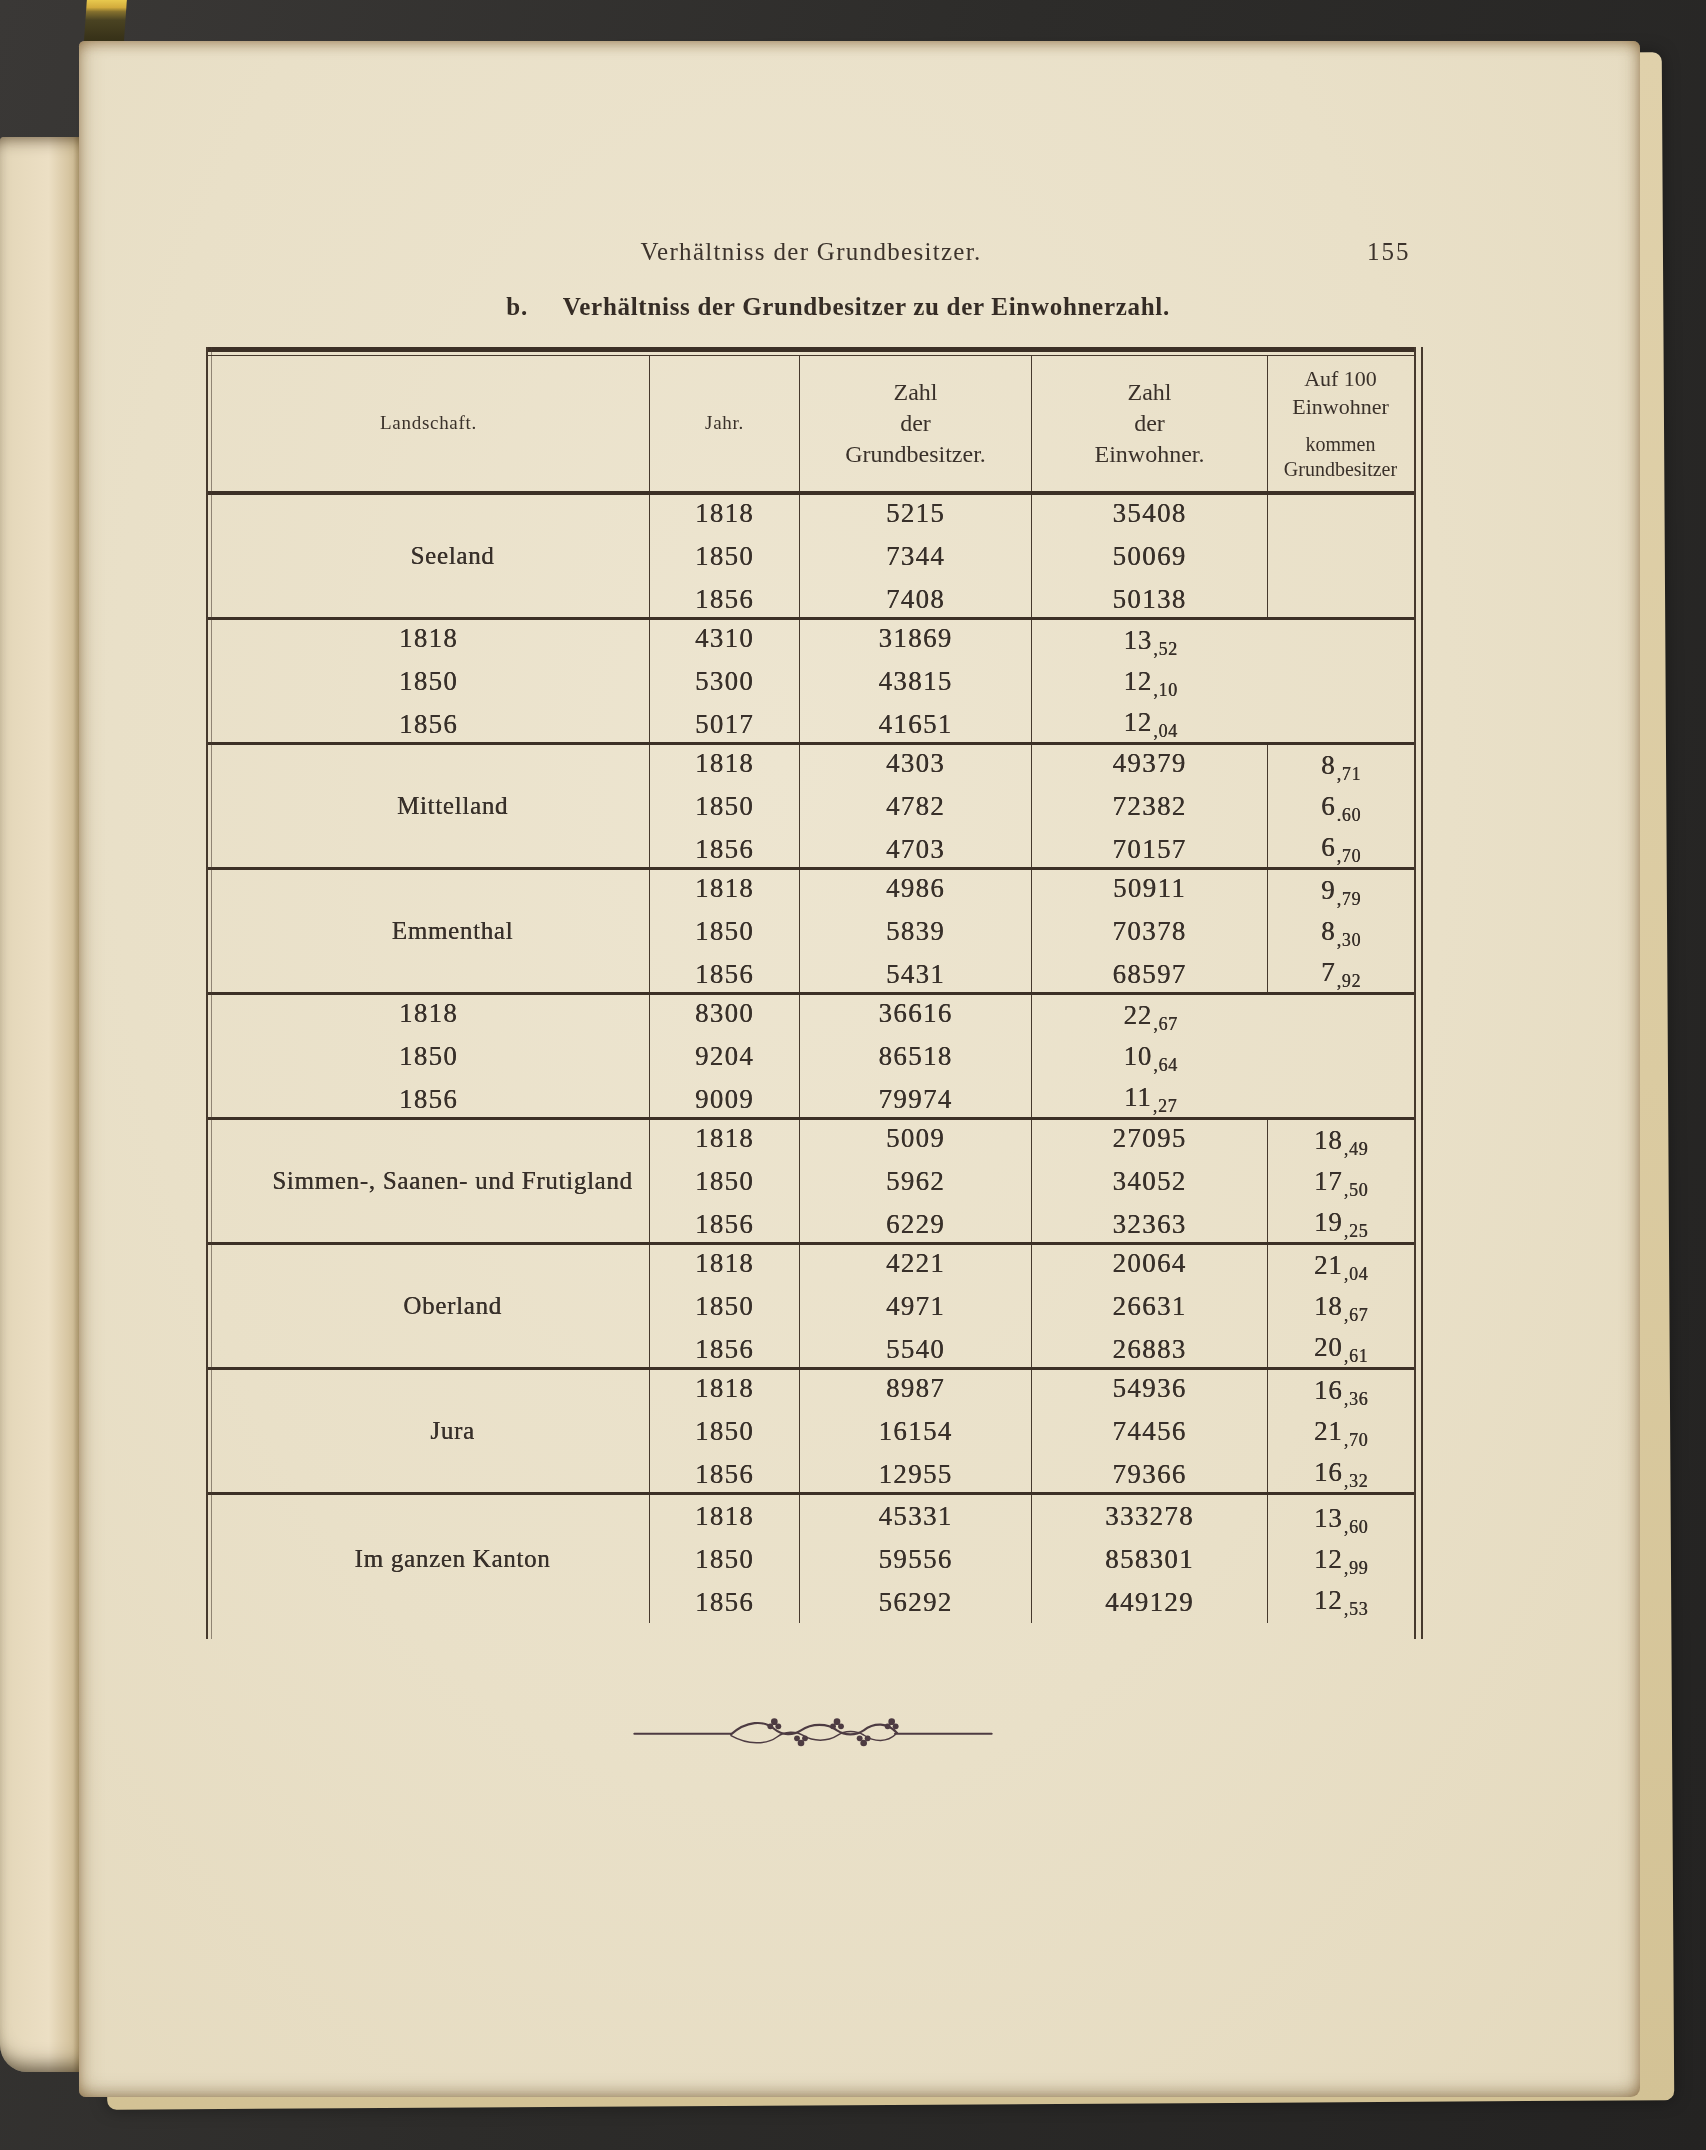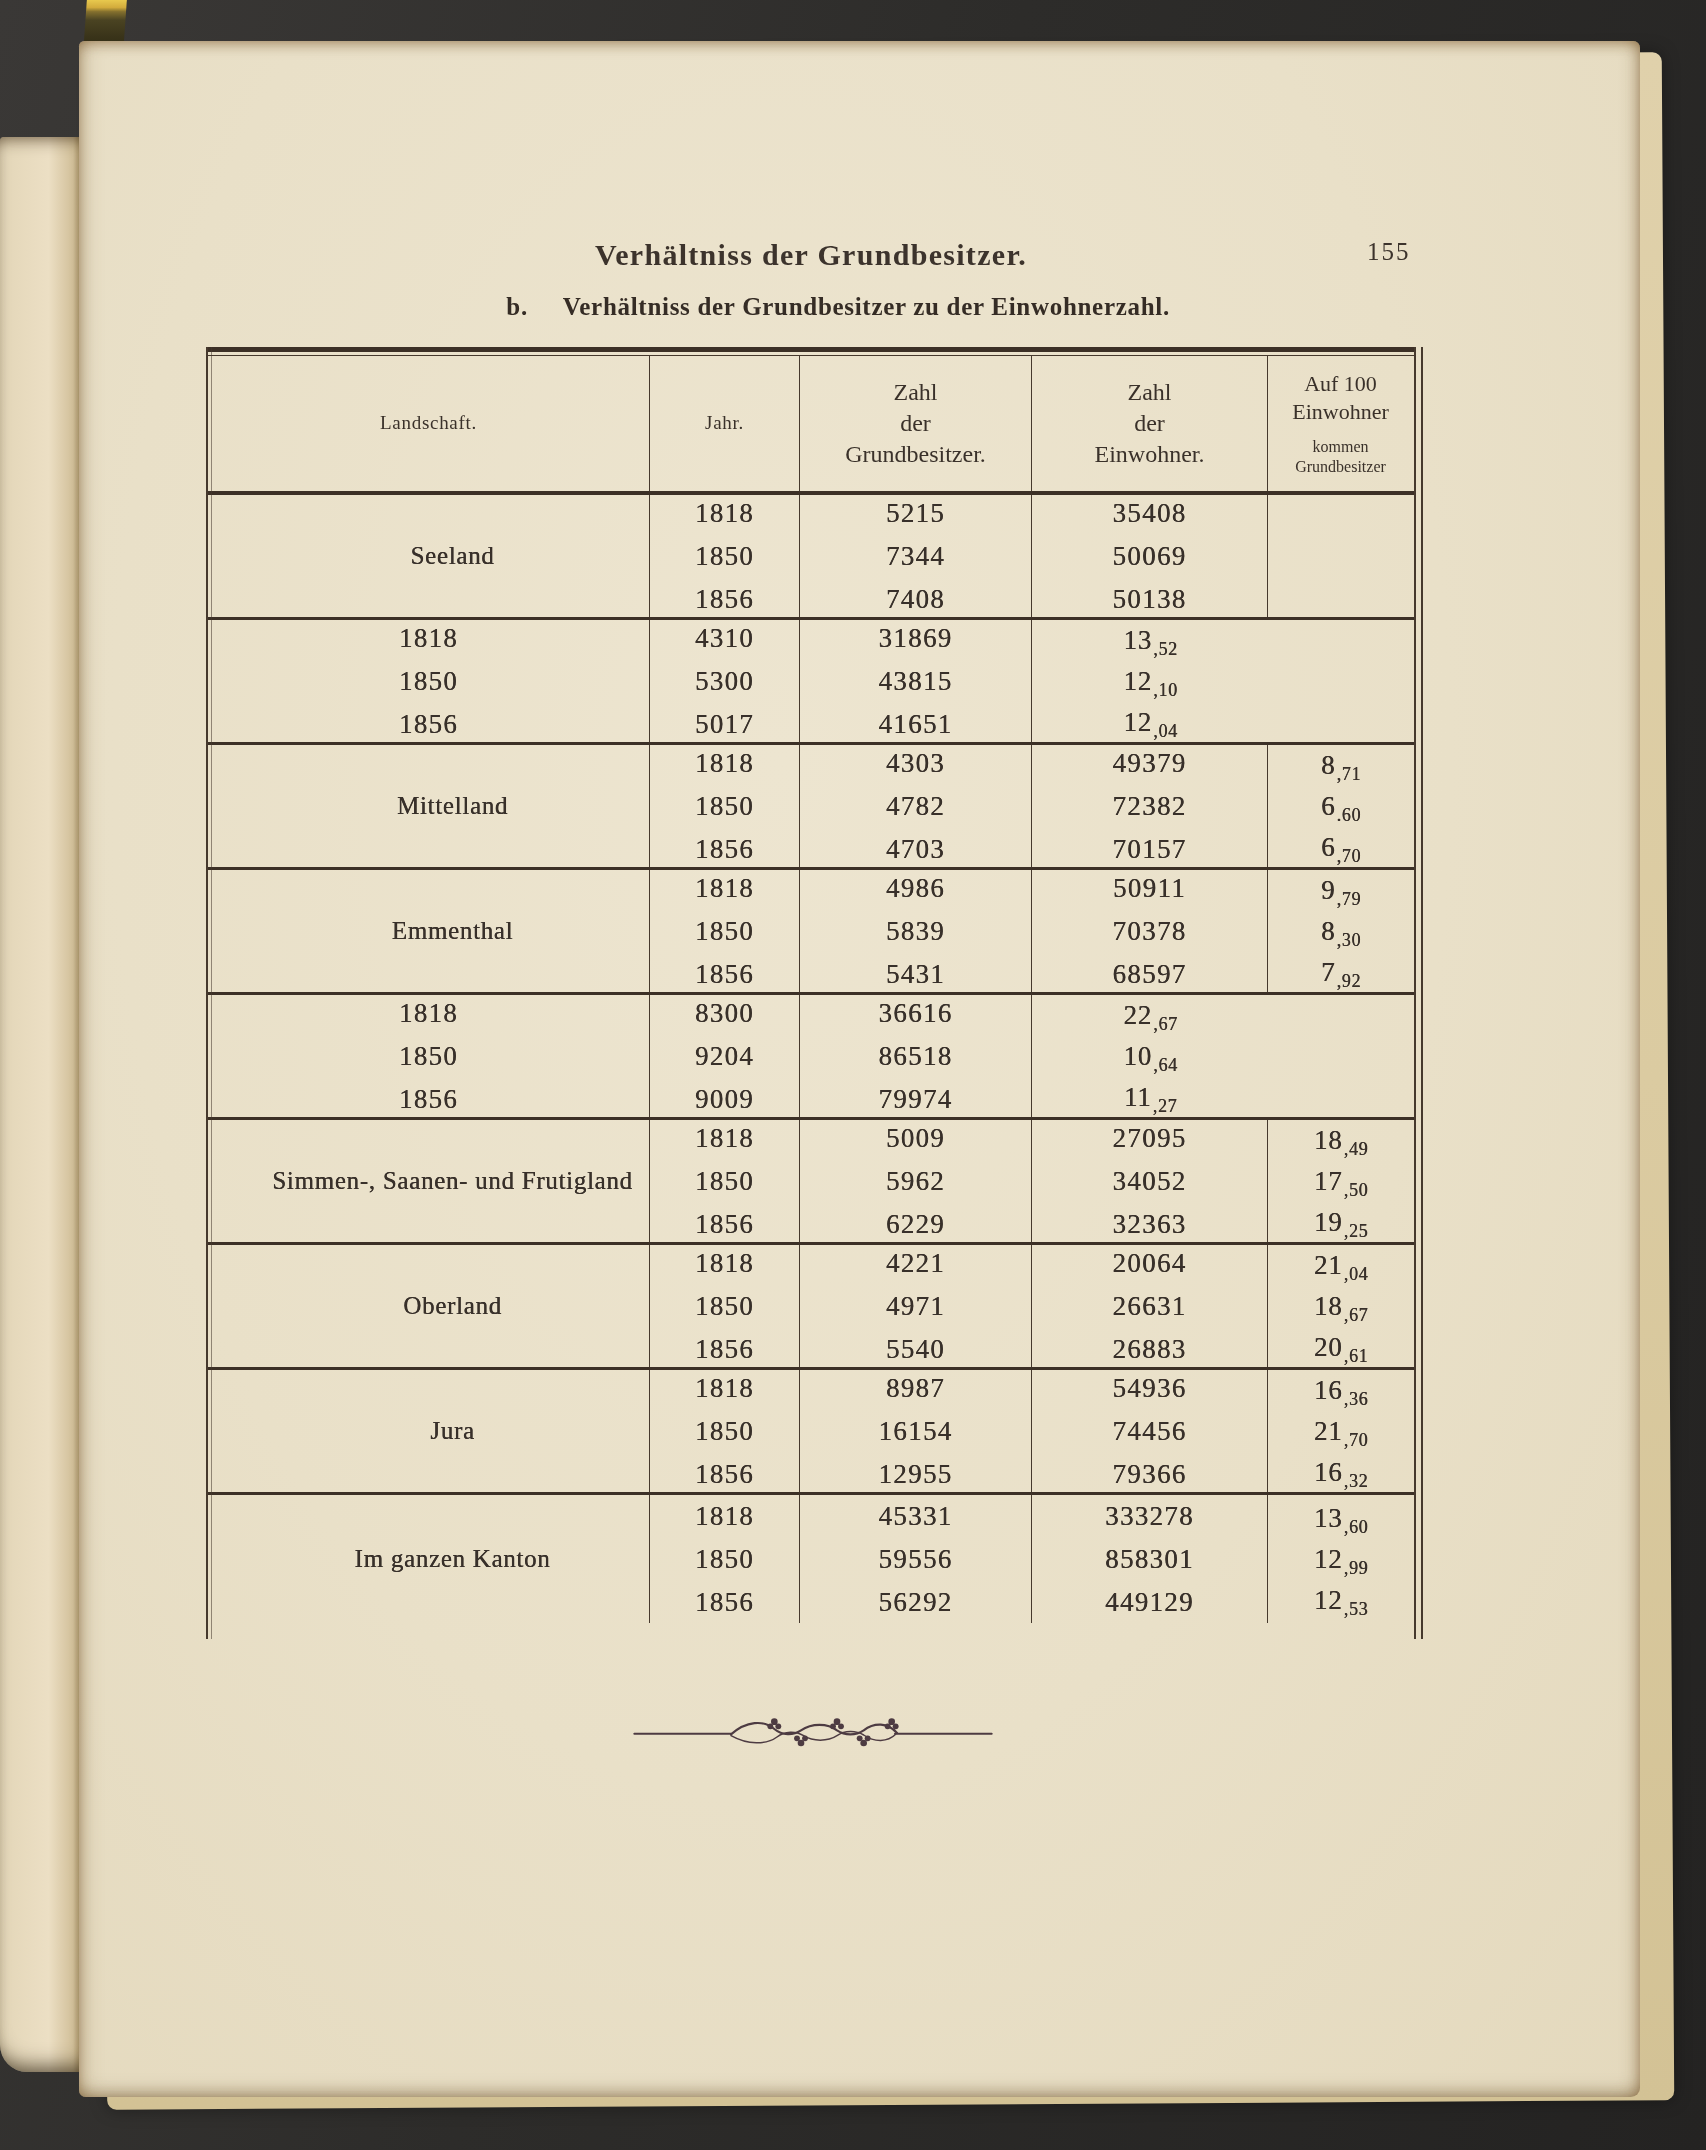--- a/index.html
+++ b/index.html
@@ -47,21 +47,21 @@
       inset 0 6.7px 16px -6.7px rgba(115,78,32,.6),
       inset -9.3px 0 20px -9.3px rgba(115,78,32,.45),
       inset 10.7px 0 23px -10.7px rgba(120,88,40,.4),
       inset 0 -9.3px 20px -9.3px rgba(85,58,22,.55);
   }
 
   
   .running-line { position: absolute; top: 197px; left: 0; width: 100%; height: 35px; }
   .running-header {
     position: absolute; left: 732px; transform: translateX(-50%);
-    font-size: 30px; letter-spacing: 1.3px; white-space: nowrap; color: #3c332c; font-weight: bold;
+    font-size: 25px; letter-spacing: 1.3px; white-space: nowrap; color: #3c332c;
   }
   .page-number {
     position: absolute; left: 1288px; font-size: 25px; letter-spacing: 2px; color: #3c332c;
   }
   .section-heading {
     position: absolute; top: 252px; left: 0; width: 1561px;
     display: flex; justify-content: center; gap: 35px;
     transform: translateX(-21.4px);
     font-weight: 700; font-size: 25px; letter-spacing: 0.7px; color: #352c25;
     white-space: nowrap;
@@ -89,21 +89,21 @@
   .theader { height: 139px; border-bottom: 4px solid var(--rule-dark); }
   .trow { height: 125px; border-bottom: 3.3px solid var(--rule-dark); }
   #table-body .trow:last-child { height: 144px; border-bottom: none; padding-bottom: 16px; }
 
   .cell { display: flex; flex-direction: column; align-items: center; justify-content: center; }
   .cell.v { border-right: 1.3px solid var(--rule); }
   .hcell { text-align: center; white-space: pre-line; line-height: 1.3; color: #3a312a; }
   .h-land, .h-jahr { font-size: 19px; letter-spacing: 0.7px; text-align: right; }
   .h-zahl { font-size: 24px; }
   .h-ratio-top { font-size: 22px; line-height: 1.25; }
-  .h-ratio-bottom { font-size: 16px; line-height: 1.25; margin-top: 12px; }
+  .h-ratio-bottom { font-size: 20px; line-height: 1.25; margin-top: 12px; }
 
   .c-land { font-size: 25px; letter-spacing: 0.7px; text-align: center; margin-left: 48px; }
   .numcol { row-gap: 10px; font-size: 27px; letter-spacing: 1.3px; gap: 12px; }
   .numcol span, .c-land span, .ratio-line { text-shadow: 0.3px 0 0 currentColor; }
   .ratio-col { row-gap: 10px; }
   .ratio-line { font-size: 27px; letter-spacing: 0.7px; white-space: nowrap; }
   .ratio-dec { font-size: 18px; letter-spacing: 0.7px; position: relative; top: 6px; left: 1.3px; }
 
   
   .ornament { position: absolute; top: 1672px; left: 554px; }

